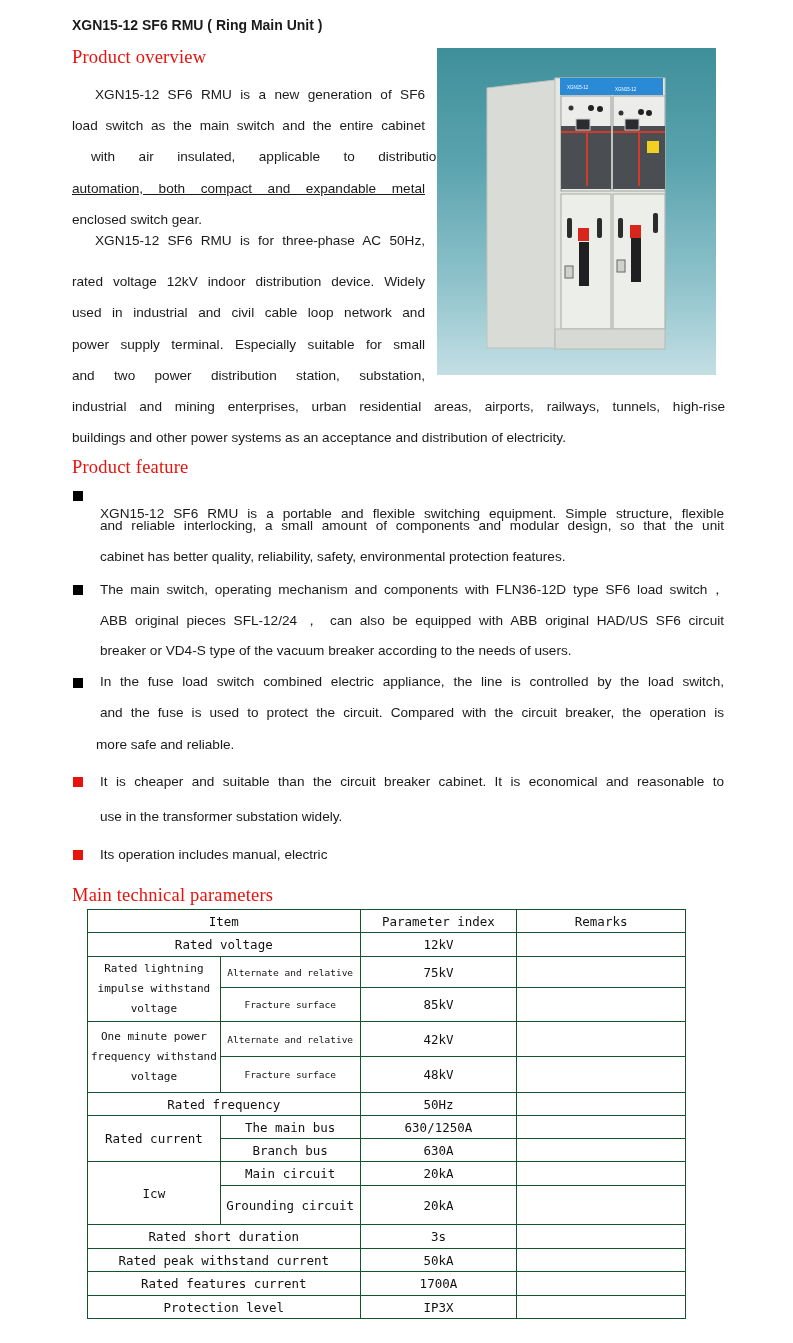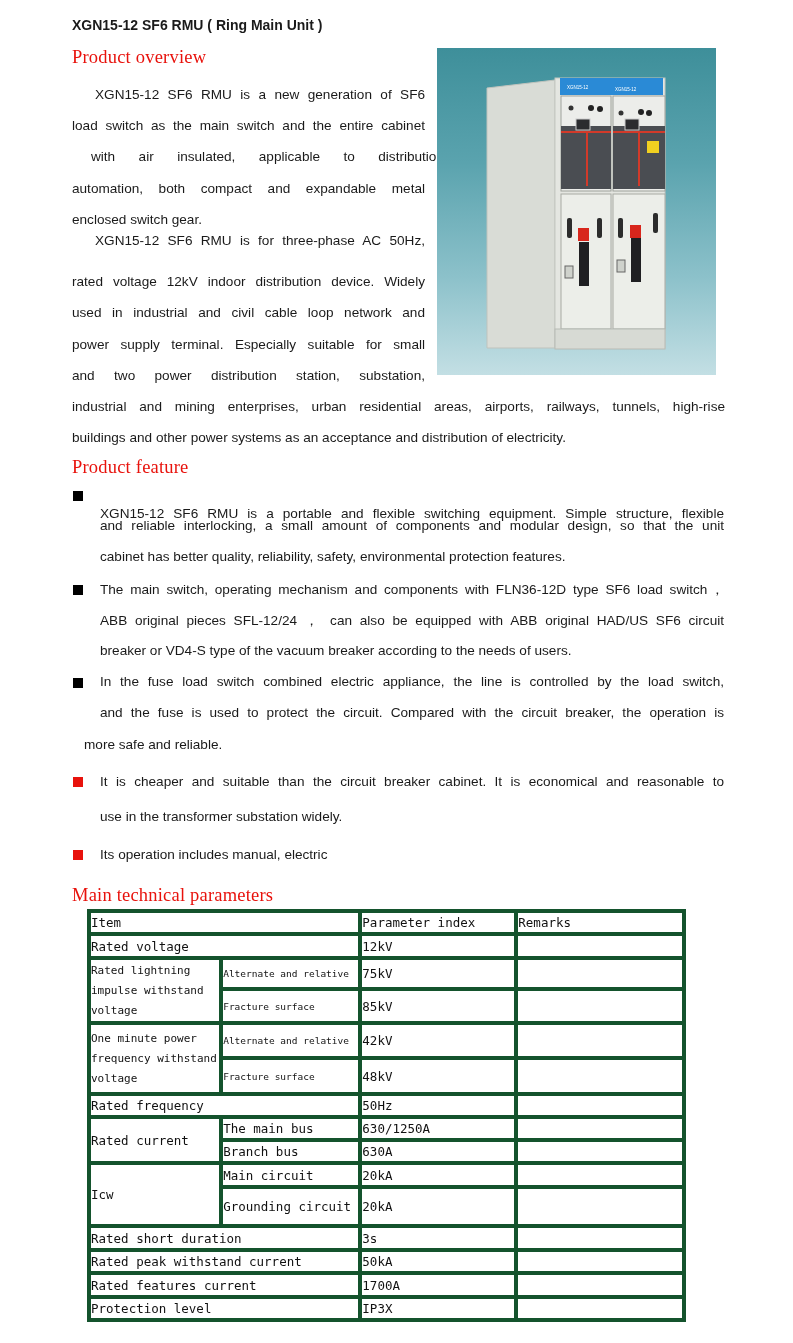--- a/index.html
+++ b/index.html
@@ -15,35 +15,35 @@
   .bullet.red { background:#e8120c; }
   .feat-line { font-size:13.6px; white-space:nowrap; }
 
   
   .photo { left:437px; top:48px; width:279px; height:327px;
            background:linear-gradient(180deg,#3e8f9a 0%,#5aa3ae 35%,#8cc1ca 70%,#c3dfe4 100%); overflow:hidden; }
 
   
   table.params { position:absolute; left:87px; top:909px; width:599px; border-collapse:collapse;
         font-family:"DejaVu Sans Mono", "Liberation Mono", monospace; font-size:12.5px; color:#111; }
-  table.params td { border:4px solid #14532d; vertical-align:middle; padding:0; }
+  table.params td { border:1px solid #14532d; text-align:center; vertical-align:middle; padding:0; }
   table.params td.small { font-size:9.5px; }
   table.params td.multi { font-size:11px; line-height:20px; }
 </style>
 </head>
 <body>
 
 <div class="abs doc-title">XGN15-12 SF6 RMU ( Ring Main Unit )</div>
 
 <div class="abs section-heading" style="left:72px; top:47px;">Product overview</div>
 
 <div class="abs para-line" style="left:95px; top:79px; width:330px; text-align:justify; text-align-last:justify;">XGN15-12 SF6 RMU is a new generation of    SF6</div>
 <div class="abs para-line justify" style="left:72px; top:110px; width:353px;">load switch as the main switch and the entire cabinet</div>
 <div class="abs para-line justify" style="left:72px; top:141px; width:353px;margin-left:19px;">with air insulated, applicable to distribution</div>
-<div class="abs para-line justify" style="left:72px; top:173px; width:353px;">automation, both compact and expandable metal</div>
+<div class="abs para-line justify" style="left:72px; top:173px; width:353px;text-decoration:underline;">automation, both compact and expandable metal</div>
 <div class="abs para-line" style="left:72px; top:204px;">enclosed switch gear.</div>
 <div class="abs para-line justify" style="left:95px; top:225px; width:330px;">XGN15-12 SF6 RMU is for three-phase AC 50Hz,</div>
 <div class="abs para-line justify" style="left:72px; top:266px; width:353px;">rated voltage 12kV indoor distribution device. Widely</div>
 <div class="abs para-line justify" style="left:72px; top:297px; width:353px;">used in industrial and civil cable loop network and</div>
 <div class="abs para-line justify" style="left:72px; top:329px; width:353px;">power supply terminal. Especially suitable for small</div>
 <div class="abs para-line justify" style="left:72px; top:360px; width:353px;">and two power distribution station, substation,</div>
 <div class="abs para-line justify" style="left:72px; top:391px; width:653px;">industrial and mining enterprises, urban residential areas, airports, railways, tunnels, high-rise</div>
 <div class="abs para-line" style="left:72px; top:422px;">buildings and other power systems as an acceptance and distribution of electricity.</div>
 
 <div class="abs photo">
@@ -102,21 +102,21 @@
 <div class="abs feat-line" style="left:100px; top:549px;">cabinet has better quality, reliability, safety, environmental protection features.</div>
 
 <div class="abs bullet" style="left:73px; top:585px;"></div>
 <div class="abs feat-line justify" style="left:100px; top:581px; width:624px;">The main switch, operating mechanism and components with FLN36-12D type SF6 load switch，</div>
 <div class="abs feat-line justify" style="left:100px; top:612px; width:624px;">ABB original pieces SFL-12/24  ， can also be equipped with ABB original HAD/US SF6 circuit</div>
 <div class="abs feat-line" style="left:100px; top:643px;">breaker or VD4-S type of the vacuum breaker according to the needs of users.</div>
 
 <div class="abs bullet" style="left:73px; top:678px;"></div>
 <div class="abs feat-line justify" style="left:100px; top:674px; width:624px;">In the fuse load switch combined electric appliance, the line is controlled by the load switch,</div>
 <div class="abs feat-line justify" style="left:100px; top:705px; width:624px;">and the fuse is used to protect the circuit. Compared with the circuit breaker, the operation is</div>
-<div class="abs feat-line" style="left:84px; top:737px;text-align:right;">more safe and reliable.</div>
+<div class="abs feat-line" style="left:96px; top:737px;text-align:right;">more safe and reliable.</div>
 
 <div class="abs bullet red" style="left:73px; top:777px;"></div>
 <div class="abs feat-line justify" style="left:100px; top:774px; width:624px;">It is cheaper and suitable than the circuit breaker cabinet. It is economical and reasonable to</div>
 <div class="abs feat-line" style="left:100px; top:809px;">use in the transformer substation widely.</div>
 
 <div class="abs bullet red" style="left:73px; top:850px;"></div>
 <div class="abs feat-line" style="left:100px; top:847px;">Its operation includes manual, electric</div>
 
 <div class="abs section-heading" style="left:72px; top:885px;">Main technical parameters</div>
 

